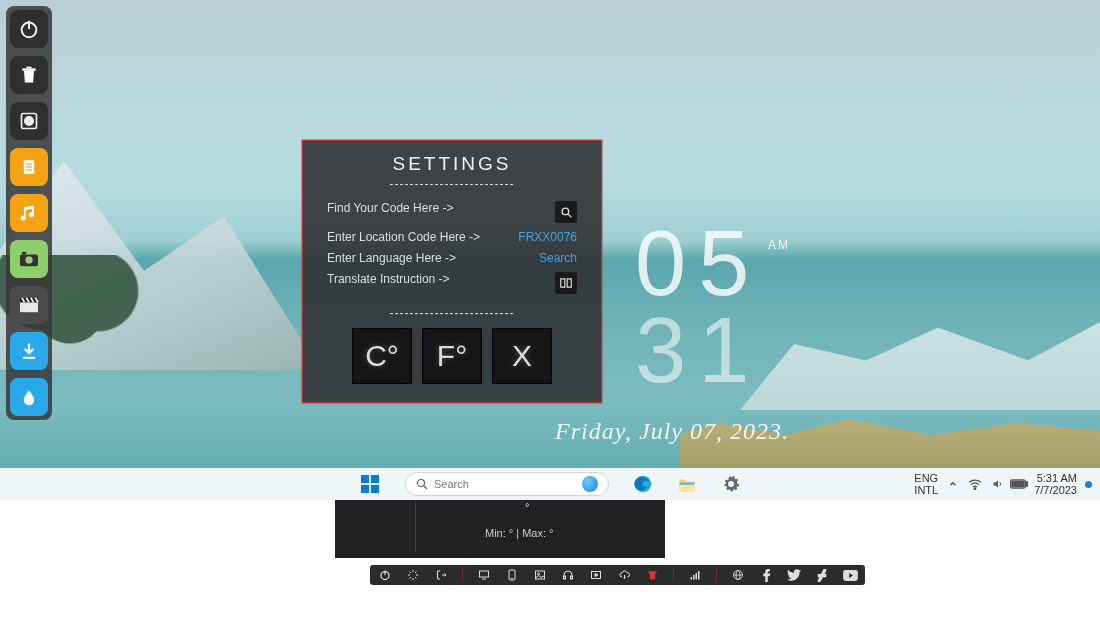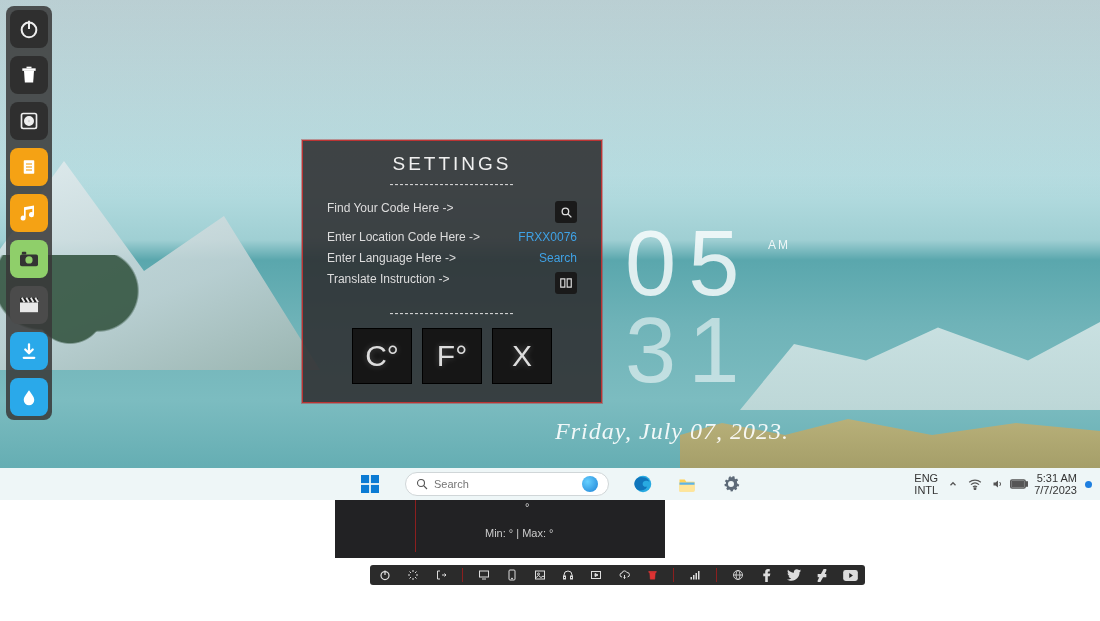--- a/index.html
+++ b/index.html
@@ -92,21 +92,21 @@
 .clock {
   position: absolute; left: 625px; top: 220px; color: rgba(255,255,255,.9);
   font-weight: 100;
   text-align: right;
 }
 .clock .hours, .clock .mins {
   font-size: 92px; letter-spacing: 12px; line-height: .95;
   font-family: "Segoe UI Light","Helvetica Neue",Arial,sans-serif;
   color: rgba(255,255,255,.8);
 }
-.clock .mins { color: rgba(255,255,255,.55); }
+.clock .mins { color: rgba(255,255,255,.55); margin-left: 10px; }
 .clock .ampm { position: absolute; left: 125px; top: 18px; font-size: 12px; color: rgba(255,255,255,.85); letter-spacing: 2px; margin-left: 18px; }
 .date-script {
   position: absolute; left: 555px; top: 418px;
   font-family: "Brush Script MT","Segoe Script",cursive;
   font-size: 24px; color: rgba(255,255,255,.9); font-style: italic;
   letter-spacing: 1px;
 }
 
 
 .weather-bar {

